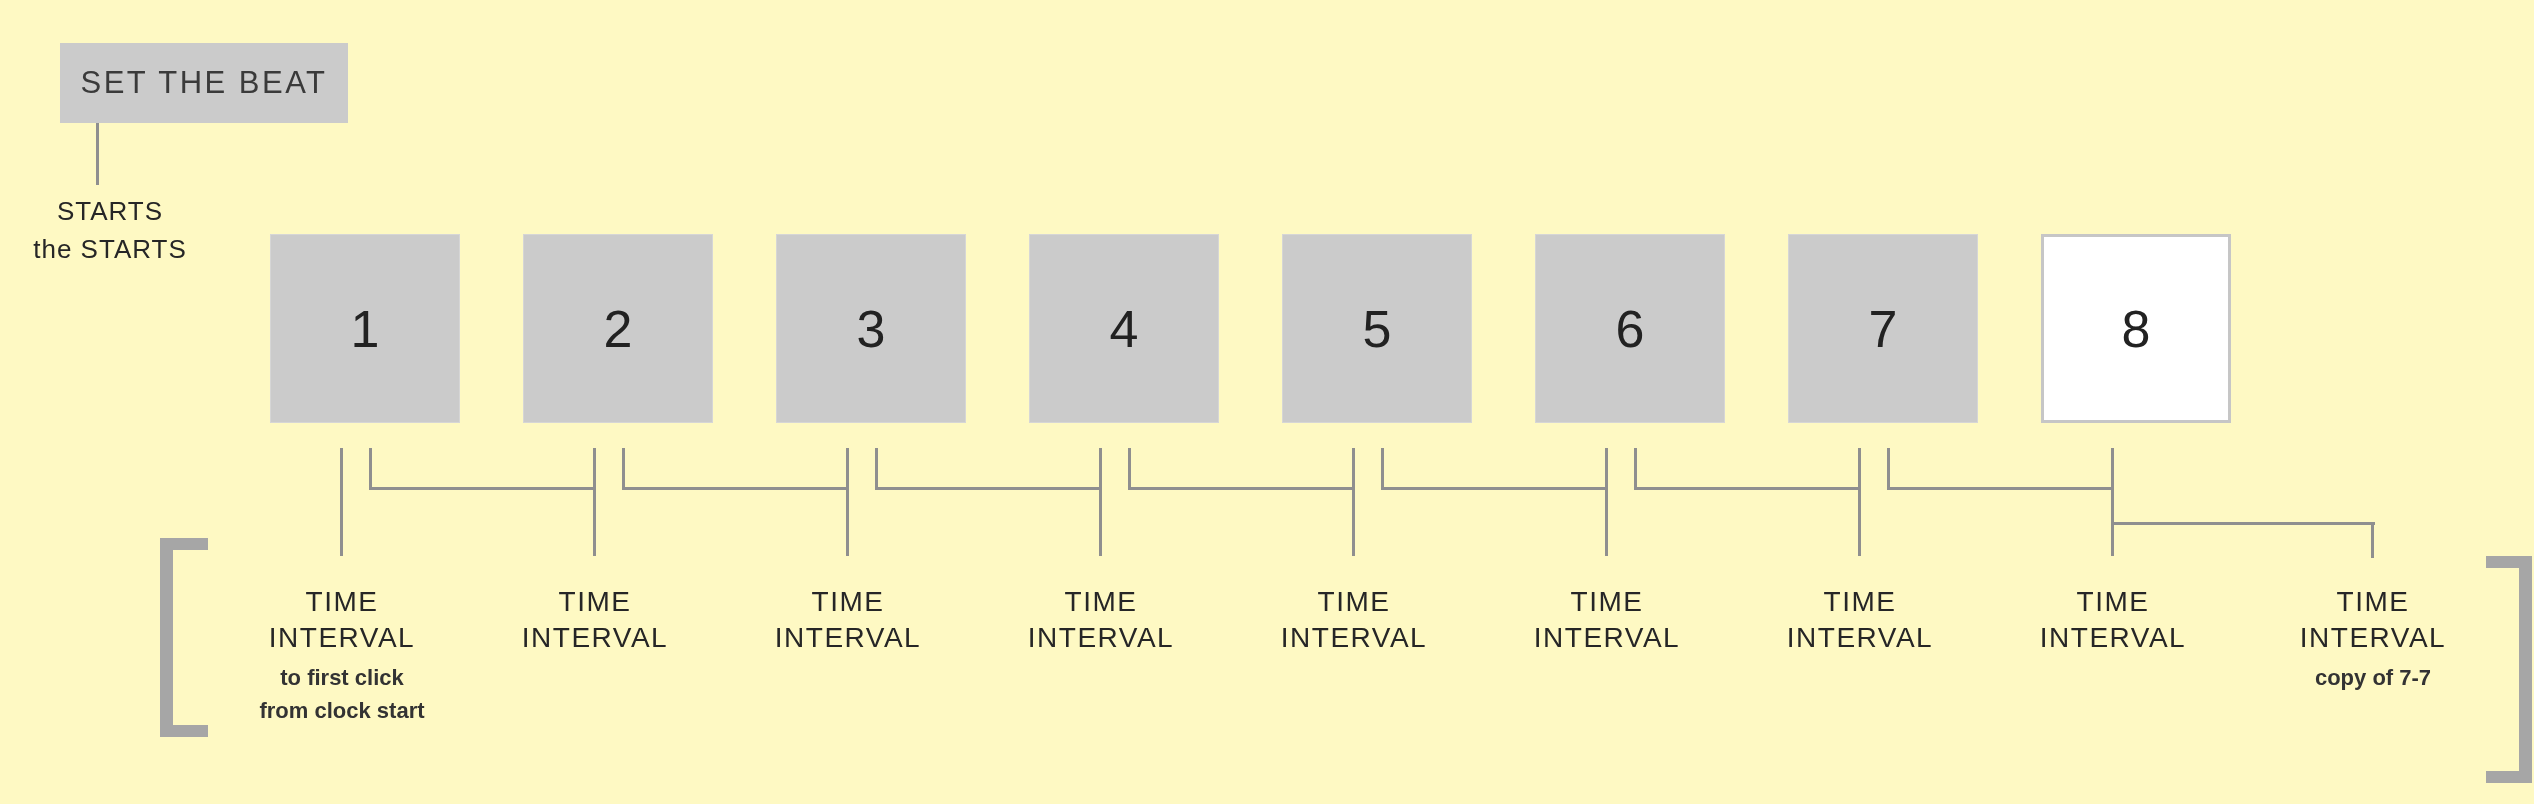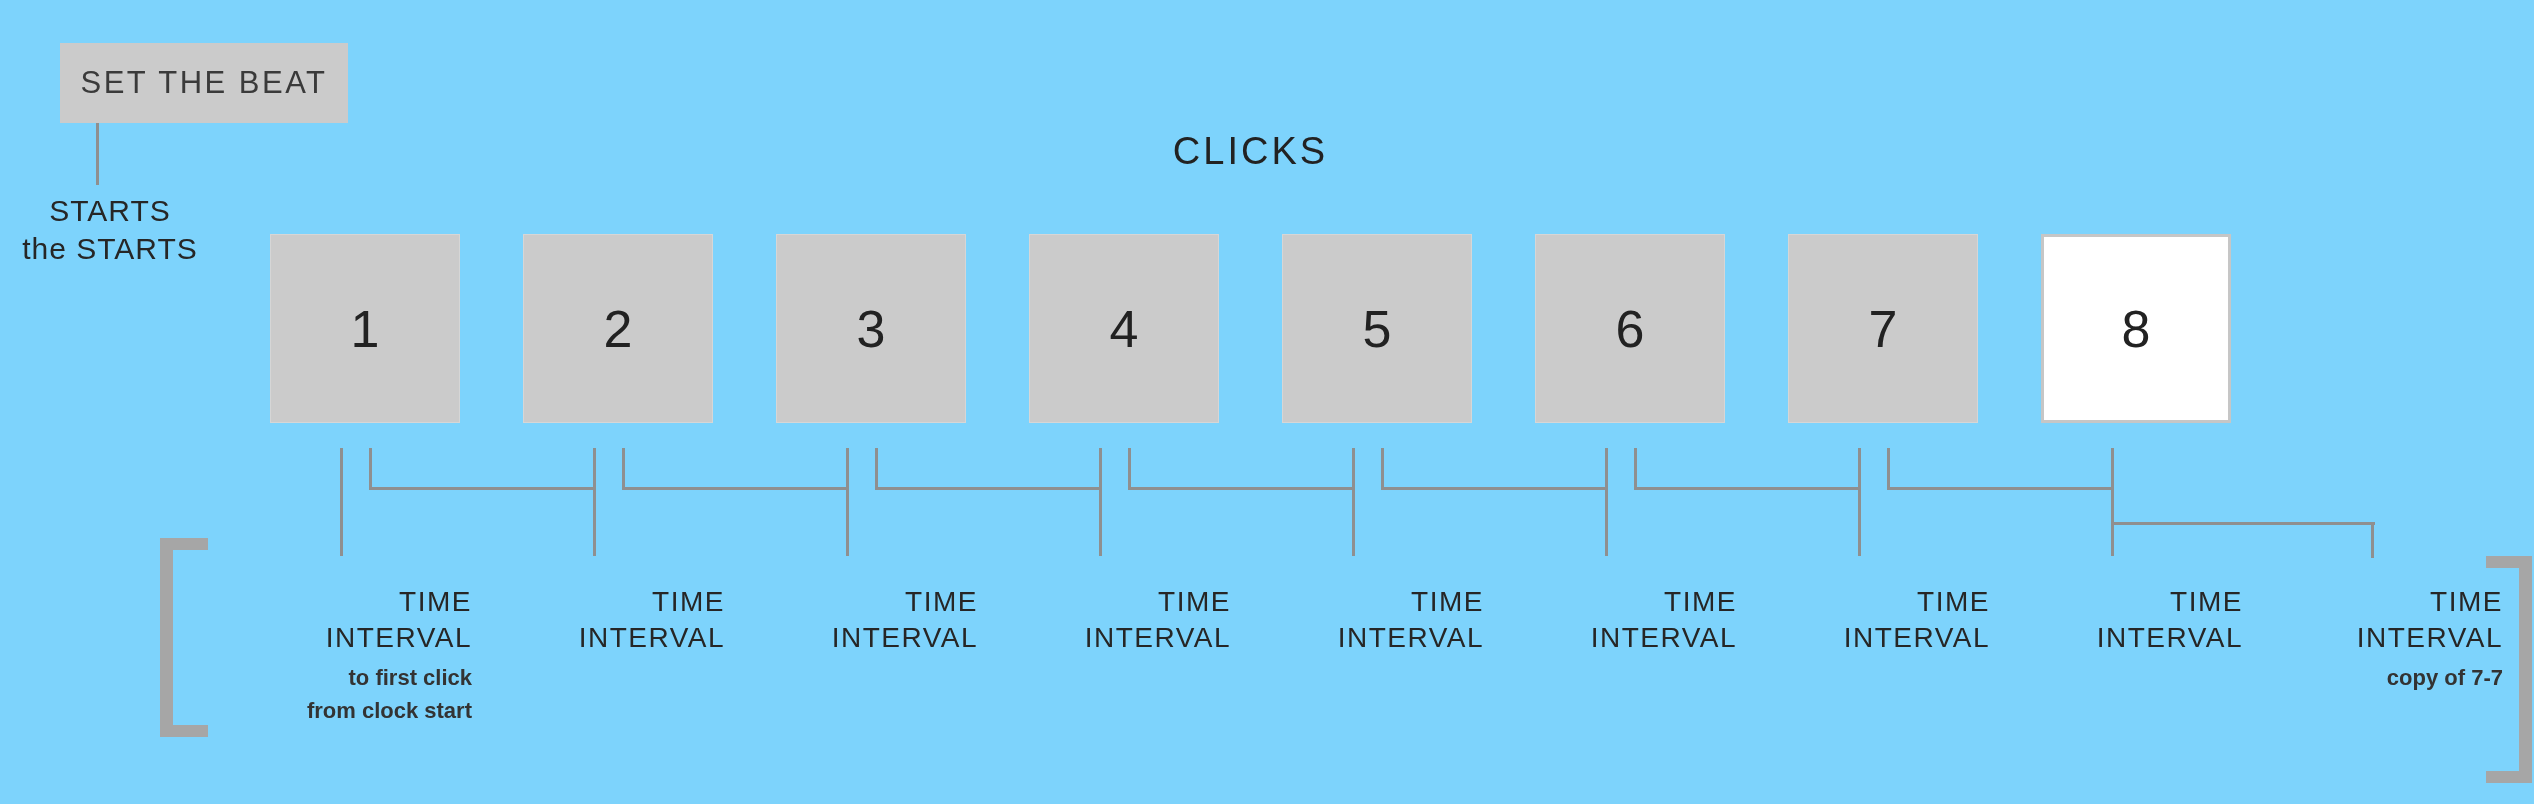--- a/index.html
+++ b/index.html
@@ -1,50 +1,50 @@
 <!DOCTYPE html>
 <html><head>
 <meta charset="utf-8">
 <style>
   html,body{margin:0;padding:0;background:#ffffff;}
   body{font-family:"Liberation Sans", sans-serif; color:#2b2b2b;}
-  #canvas{position:relative;width:2534px;height:804px;background:#7dd3fc;overflow:hidden;}
+  #canvas{position:relative;width:2534px;height:804px;background:#fef9c3;overflow:hidden;}
 
   
   .beat-btn{position:absolute;left:60px;top:43px;width:288px;height:80px;
     background:#cbcbcb;display:flex;align-items:center;justify-content:center;
     font-size:31px;letter-spacing:2.5px;color:#3a3a3a;}
 
   
   .stem{position:absolute;left:96px;top:123px;width:3px;height:62px;background:#8f8f8f;}
 
   
   .clock-note{position:absolute;left:8px;top:192px;width:204px;text-align:center;
-    font-size:30px;line-height:38px;letter-spacing:1px;color:#262626;}
+    font-size:26px;line-height:38px;letter-spacing:1px;color:#262626;}
 
   
   .clicks-title{position:absolute;left:270px;top:130px;width:1961px;text-align:center;
     font-size:38px;letter-spacing:3px;color:#222222;font-weight:400;}
 
   
   .click-box{position:absolute;top:234px;width:190px;height:189px;box-sizing:border-box;
     background:#cbcbcb;border:1px solid #d6d6d6;
     display:flex;align-items:center;justify-content:center;
     font-size:52px;font-weight:300;color:#222222;}
   .click-box.outline{background:#ffffff;border:3px solid #c6c6c6;}
 
   
   .vline{position:absolute;width:3px;background:#8f8f8f;}
   .hline{position:absolute;height:3px;background:#8f8f8f;}
   .tick-long{top:448px;height:108px;}
   .tick-short{top:448px;height:42px;}
   .span-bar{top:487px;width:224px;}
 
   
-  .interval{position:absolute;top:584px;width:260px;text-align:right;color:#262626;}
+  .interval{position:absolute;top:584px;width:260px;text-align:center;color:#262626;}
   .interval .big{font-size:28px;line-height:36px;letter-spacing:1.5px;}
   .interval .small{font-size:22px;line-height:33px;font-weight:600;margin-top:5px;color:#333333;}
 
   
   .sq-bracket-left{position:absolute;left:160px;top:538px;width:35px;height:175px;
     border-left:13px solid #a6a6a6;border-top:12px solid #a6a6a6;border-bottom:12px solid #a6a6a6;}
   .sq-bracket-right{position:absolute;left:2486px;top:556px;width:33px;height:203px;
     border-right:13px solid #a6a6a6;border-top:12px solid #a6a6a6;border-bottom:12px solid #a6a6a6;}
 </style>
 </head>
@@ -54,21 +54,20 @@
 
   <div class="beat-btn">SET THE BEAT</div>
 
   <div class="stem"></div>
 
   <div class="clock-note">
     <div>STARTS</div>
     <div>the STARTS</div>
   </div>
 
-  <div class="clicks-title">CLICKS</div>
 
   <div class="click-box" style="left:270px">1</div>
   <div class="click-box" style="left:523px">2</div>
   <div class="click-box" style="left:776px">3</div>
   <div class="click-box" style="left:1029px">4</div>
   <div class="click-box" style="left:1282px">5</div>
   <div class="click-box" style="left:1535px">6</div>
   <div class="click-box" style="left:1788px">7</div>
   <div class="click-box outline" style="left:2041px">8</div>
 

